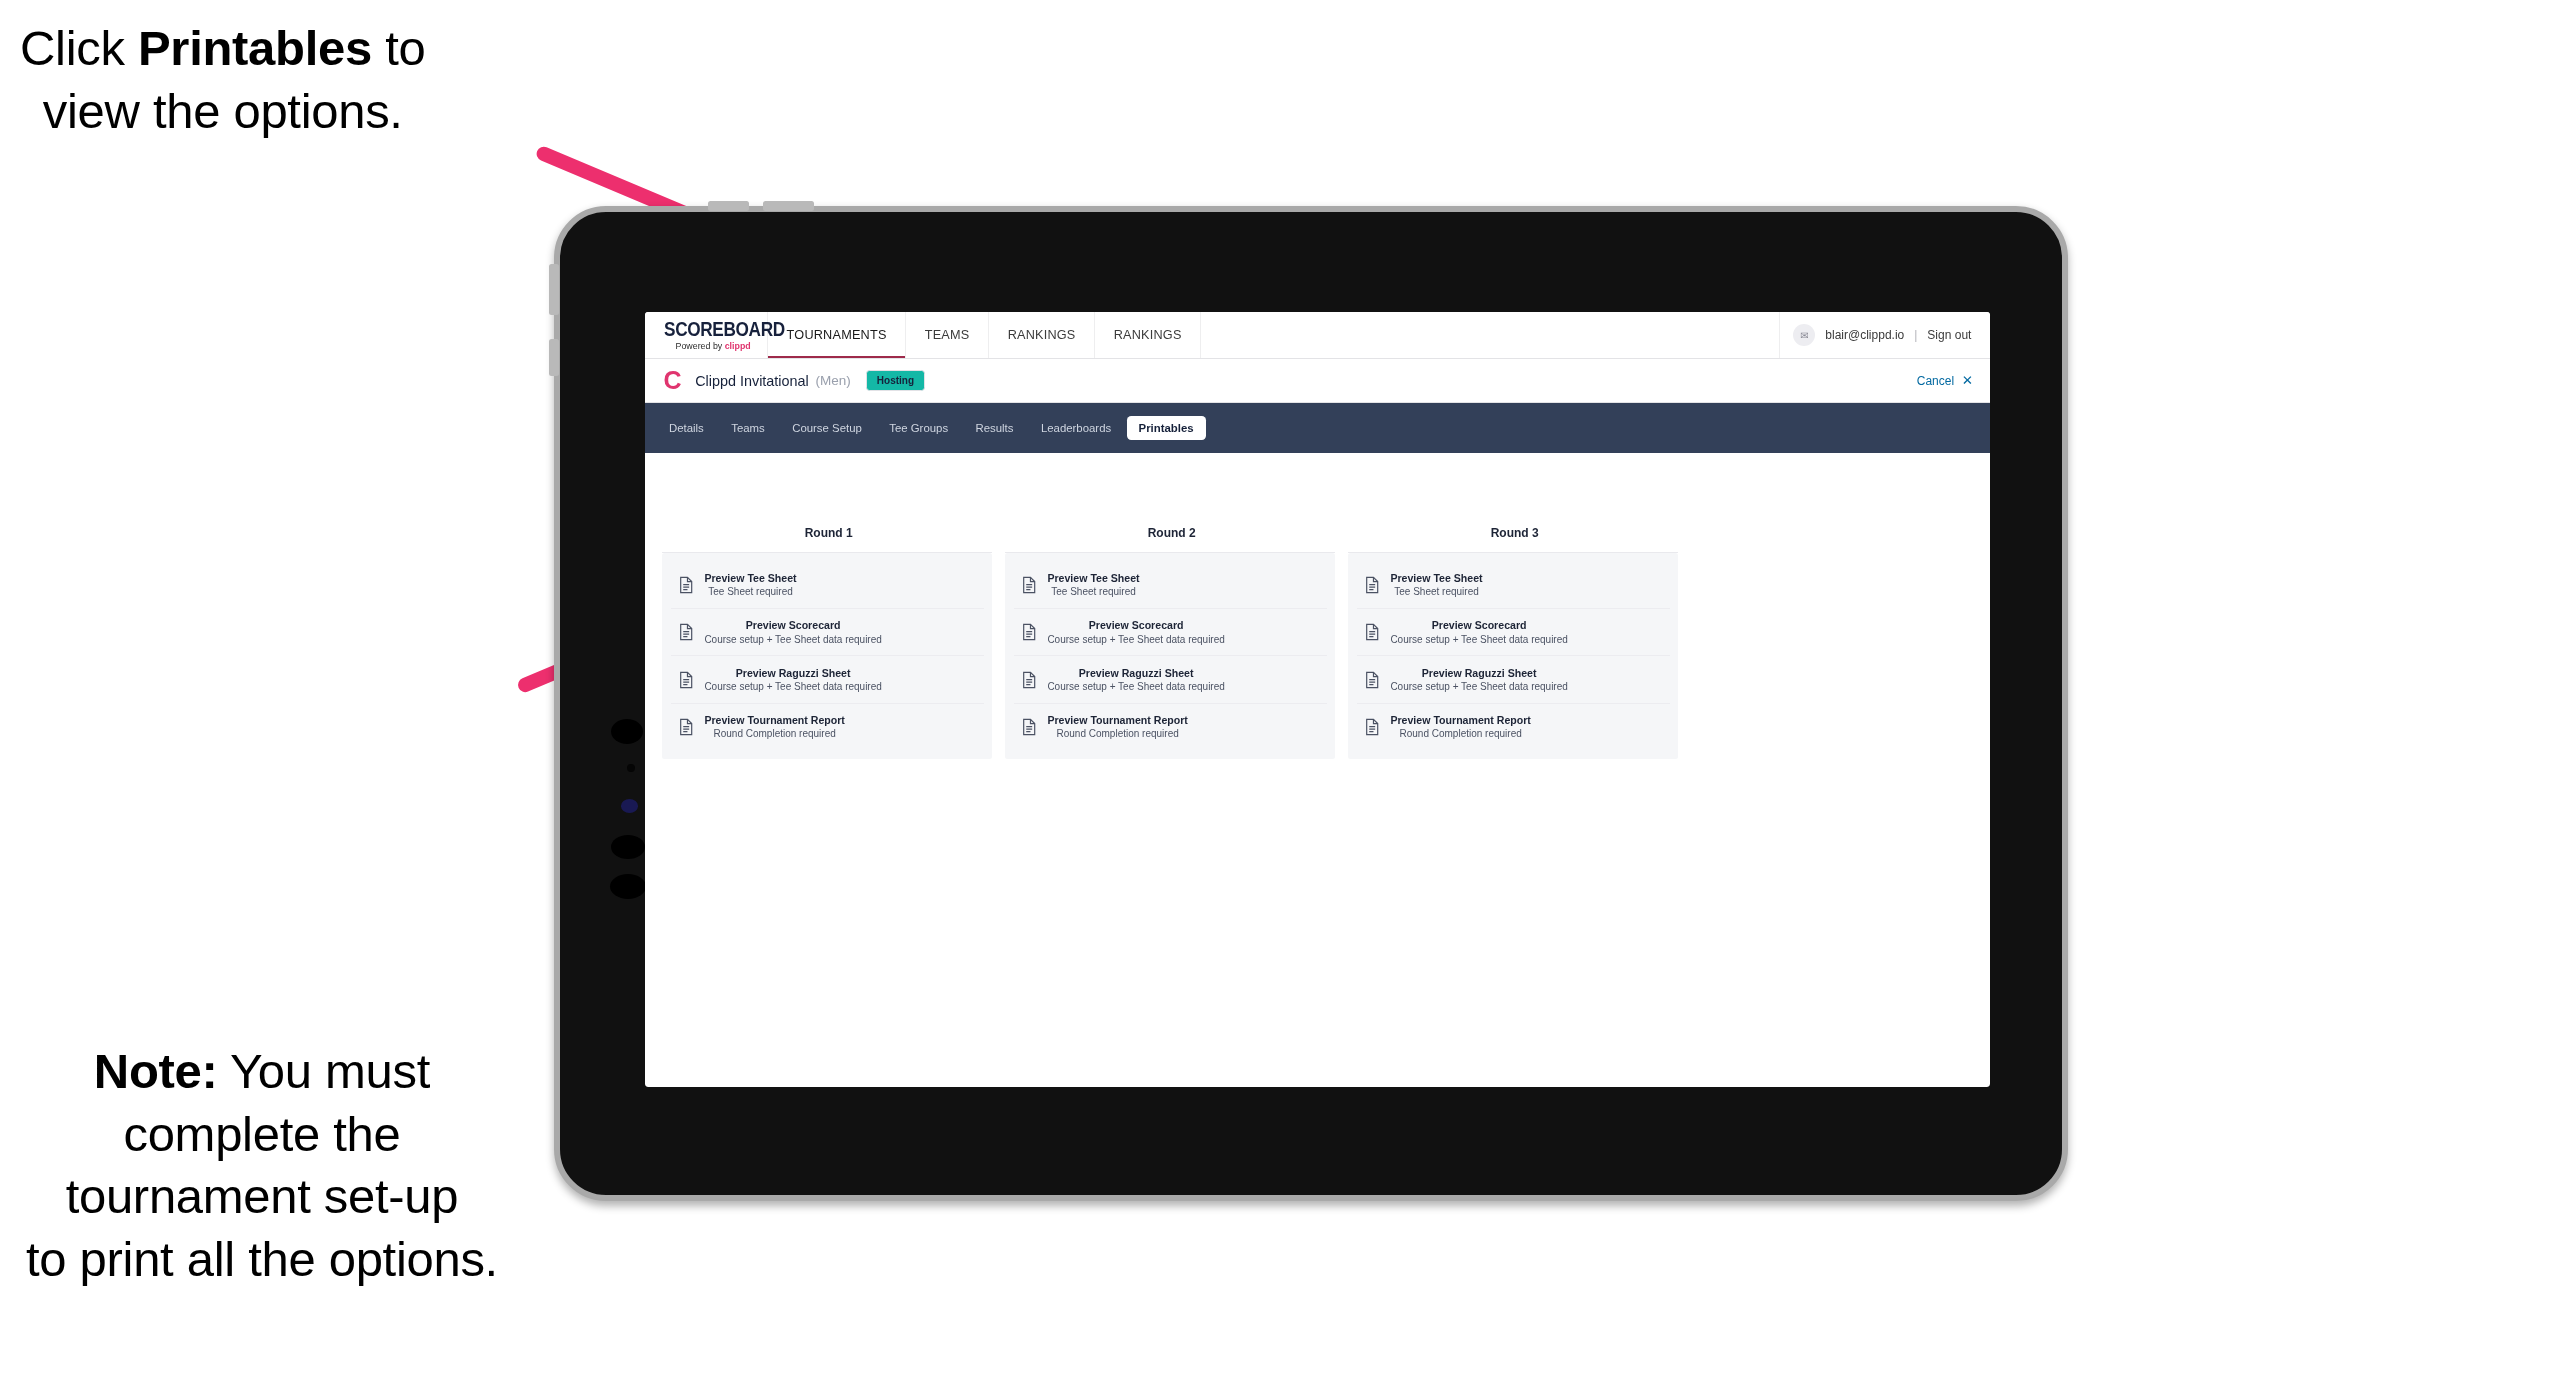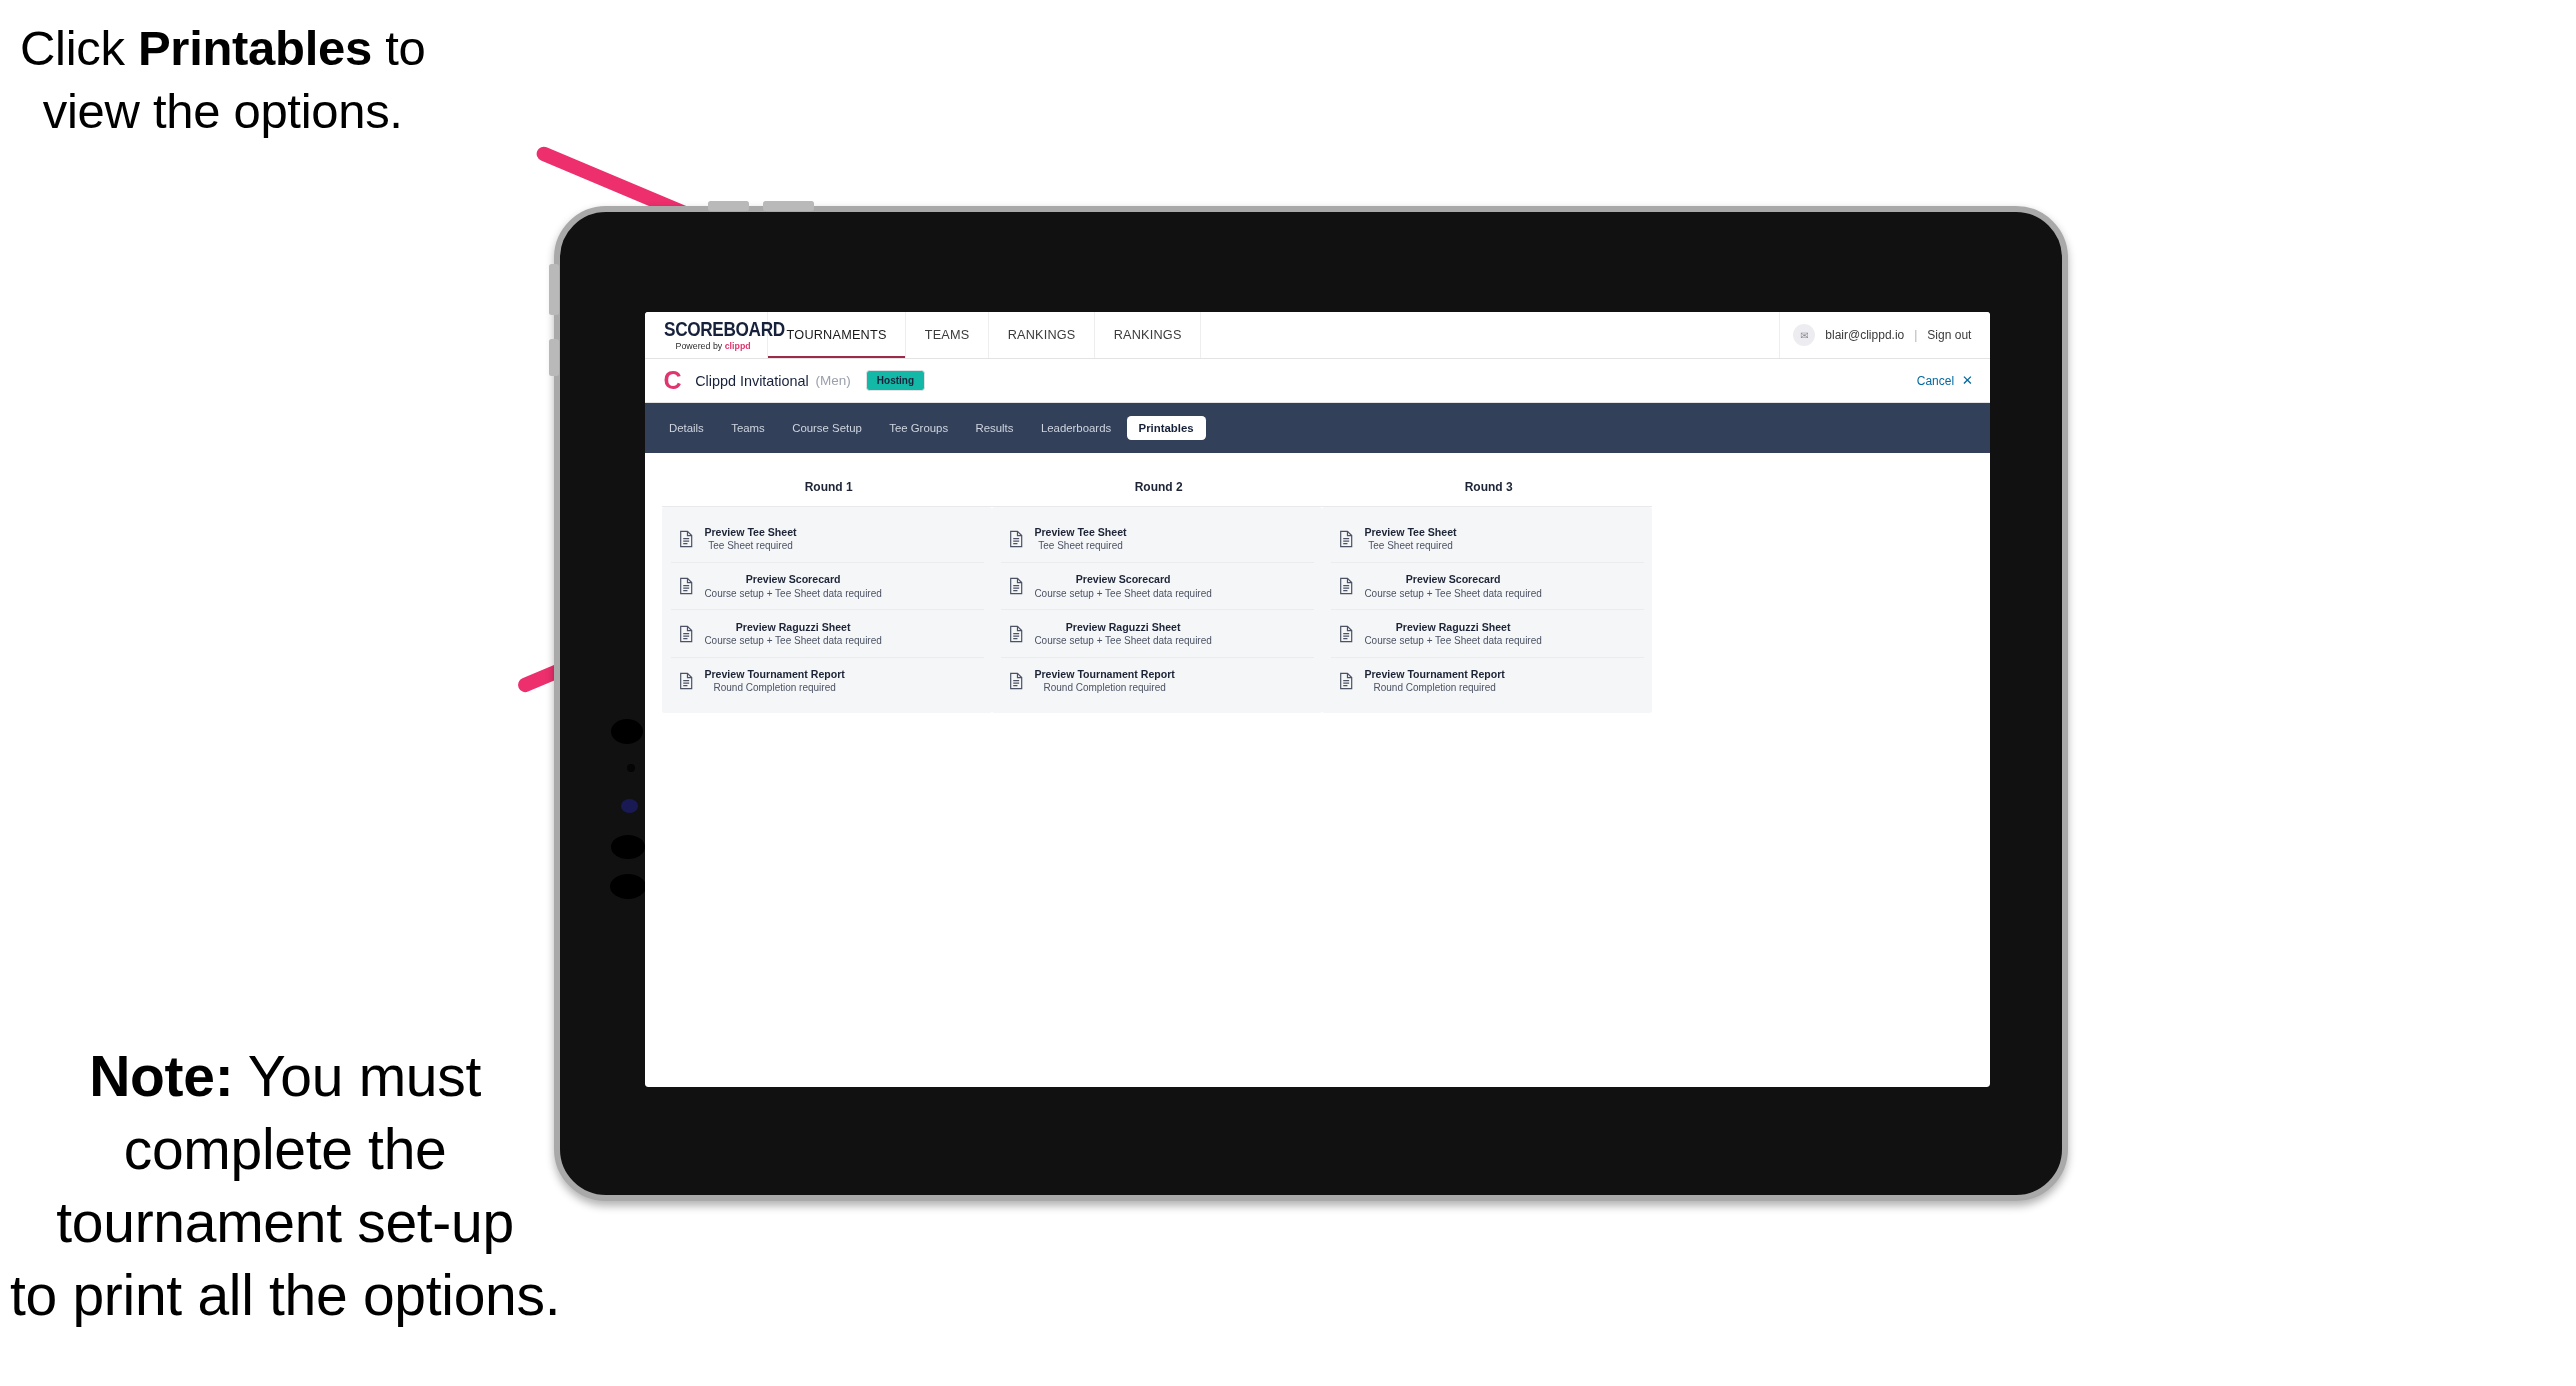--- a/index.html
+++ b/index.html
@@ -17,21 +17,21 @@
     color: #000000;
     font-family: "Liberation Sans", sans-serif;
     font-weight: 400;
     line-height: 1.28;
     letter-spacing: -0.3px;
     white-space: pre-line;
   }
   .annot b { font-weight: 700; }
   #annot-top    { left: 20px;  top: 17px;   font-size: 49px; }
   #annot-mid    { left: 30px;  top: 660px;  font-size: 49px; }
-  #annot-note   { left: 10px;  top: 1040px; font-size: 57px; }
+  #annot-note   { left: 26px;  top: 1040px; font-size: 49px; }
 
   
   .arrow-svg { position: absolute; left: 0; top: 0; width: 2576px; height: 1386px; pointer-events: none; }
 
   
   #tablet {
     position: absolute;
     left: 554px; top: 206px;
     width: 1514px; height: 995px;
     background: #111111;
@@ -149,21 +149,21 @@
   .tab {
     font-size: 11.4px; color: #cfd5e0;
     padding: 6px 12px; border-radius: 4.2px; cursor: pointer;
     white-space: nowrap;
   }
   .tab.active { background: #ffffff; color: #16213a; font-weight: 600; }
 
   
   #content {
     background: #ffffff; padding: 18.6px 17px;
-    display: flex; gap: 0; align-items: flex-start;
+    display: flex; gap: 13px; align-items: flex-start; margin-top: 46px;
   }
   .round-col { width: 330px; background: #ffffff; }
   .round-head {
     font-size: 12px; color: #1d2436; font-weight: 600;
     padding: 8.5px 1.7px 12px 5px;
     border-bottom: 0.8px solid #e9e9ed;
   }
   .round-body { background: #f5f6f8; padding: 8.5px 8.5px; border-radius: 2.5px; }
   .print-item {
     display: flex; align-items: center; gap: 11px;

